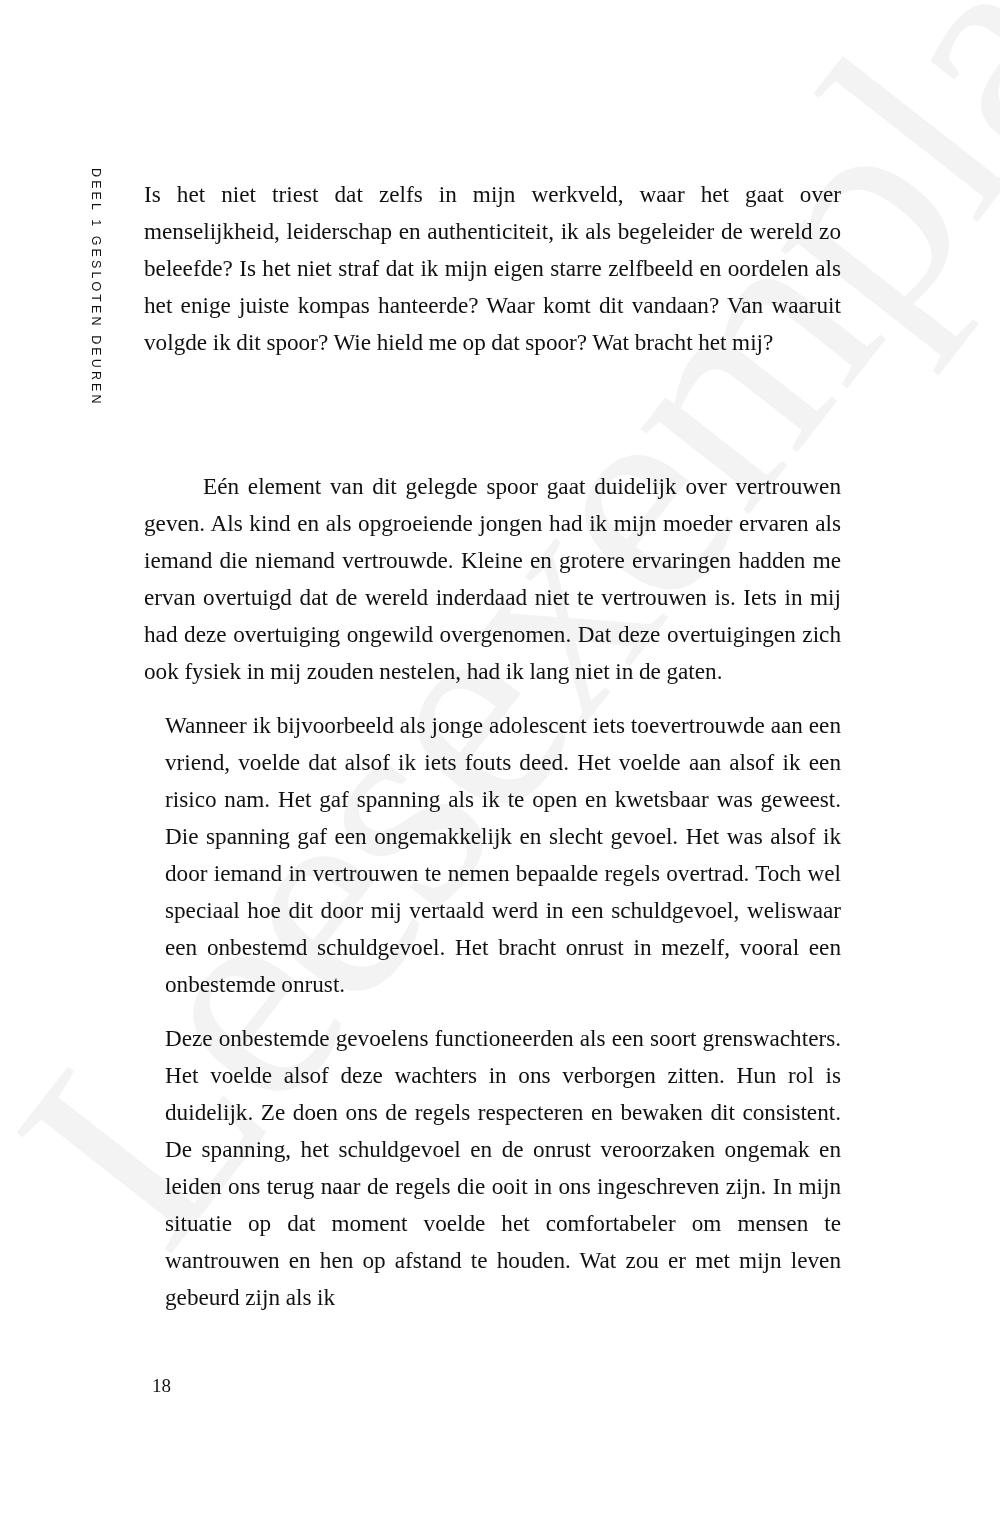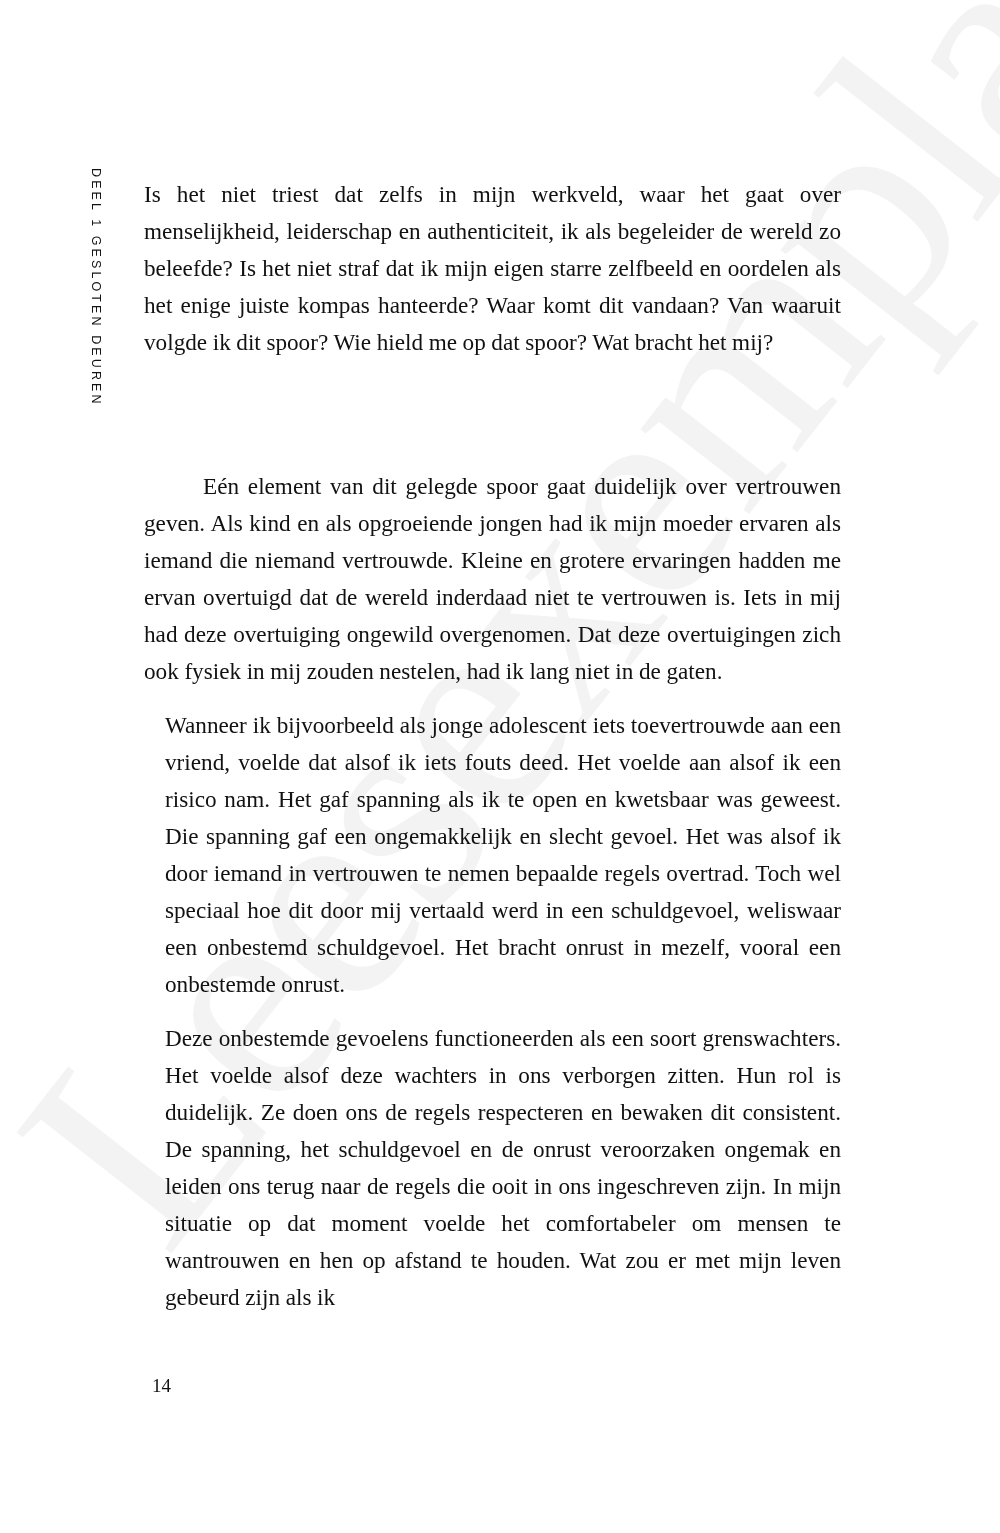--- a/index.html
+++ b/index.html
@@ -147,15 +147,15 @@
     <div class="heading-gap-bottom"></div>
 
     <p class="body indent">Eén element van dit gelegde spoor gaat duidelijk over ver­trouwen geven. Als kind en als opgroeiende jongen had ik mijn moeder ervaren als iemand die niemand vertrouwde. Kleine en grotere ervaringen hadden me ervan overtuigd dat de wereld inderdaad niet te vertrouwen is. Iets in mij had deze overtuiging ongewild overgenomen. Dat deze overtuigingen zich ook fysiek in mij zouden nestelen, had ik lang niet in de gaten.</p>
 
     <p class="body">Wanneer ik bijvoorbeeld als jonge adolescent iets toevertrouwde aan een vriend, voelde dat alsof ik iets fouts deed. Het voelde aan alsof ik een risico nam. Het gaf spanning als ik te open en kwetsbaar was geweest. Die spanning gaf een ongemakkelijk en slecht gevoel. Het was alsof ik door iemand in vertrouwen te nemen bepaalde regels overtrad. Toch wel speciaal hoe dit door mij vertaald werd in een schuldgevoel, weliswaar een on­bestemd schuldgevoel. Het bracht onrust in mezelf, vooral een onbestemde onrust.</p>
 
     <p class="body">Deze onbestemde gevoelens functioneerden als een soort grens­wachters. Het voelde alsof deze wachters in ons verborgen zit­ten. Hun rol is duidelijk. Ze doen ons de regels respecteren en bewaken dit consistent. De spanning, het schuldgevoel en de onrust veroorzaken ongemak en leiden ons terug naar de regels die ooit in ons ingeschreven zijn. In mijn situatie op dat moment voelde het comfortabeler om mensen te wantrouwen en hen op afstand te houden. Wat zou er met mijn leven gebeurd zijn als ik</p>
 
   </div>
 
-  <div class="folio">14</div>
+  <div class="folio">18</div>
 
 </div>
 
 </body></html>

